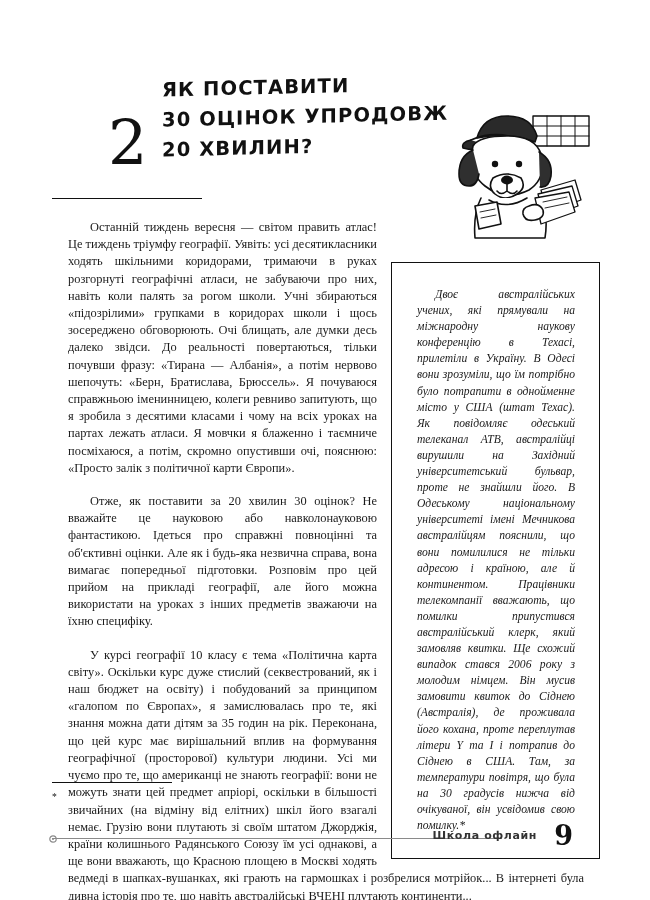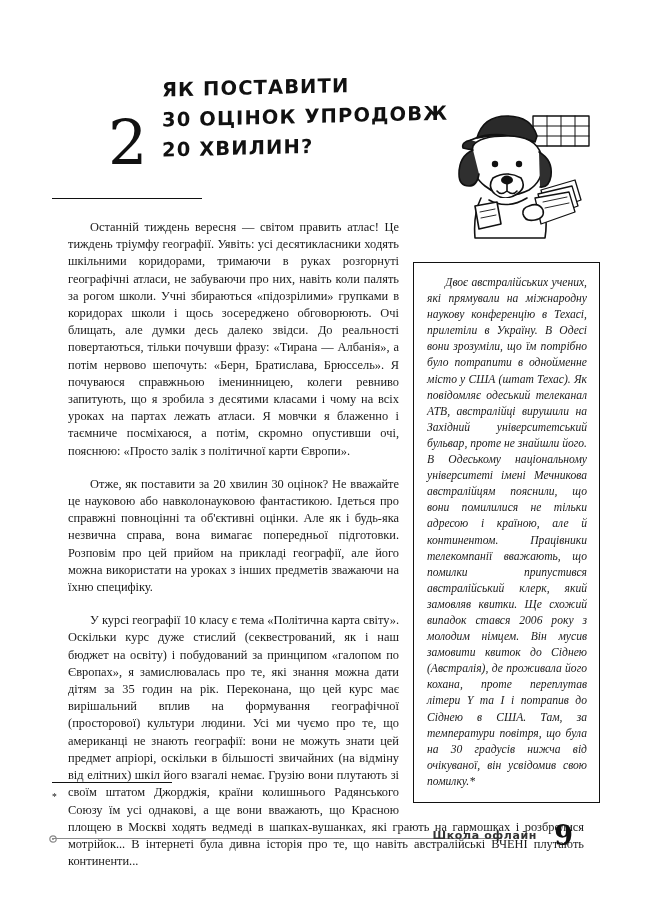--- a/index.html
+++ b/index.html
@@ -92,23 +92,23 @@
     hyphens: auto;
   }
   .body-col p {
     margin: 16px;
     text-indent: 22px;
   }
 
   
   .sidebar-box {
     float: right;
-    width: 187px;
+    width: 209px;
     margin: 59px 0 6px 14px;
-    padding: 0;
+    padding: 12px;
     border: 1.2px solid #111;
     box-sizing: border-box;
   }
   .sidebar-inner {
     padding: 12px 12px 12px 13px;
     font-style: italic;
     font-size: 11.6px;
     line-height: 16.1px;
     text-align: justify;
   }

